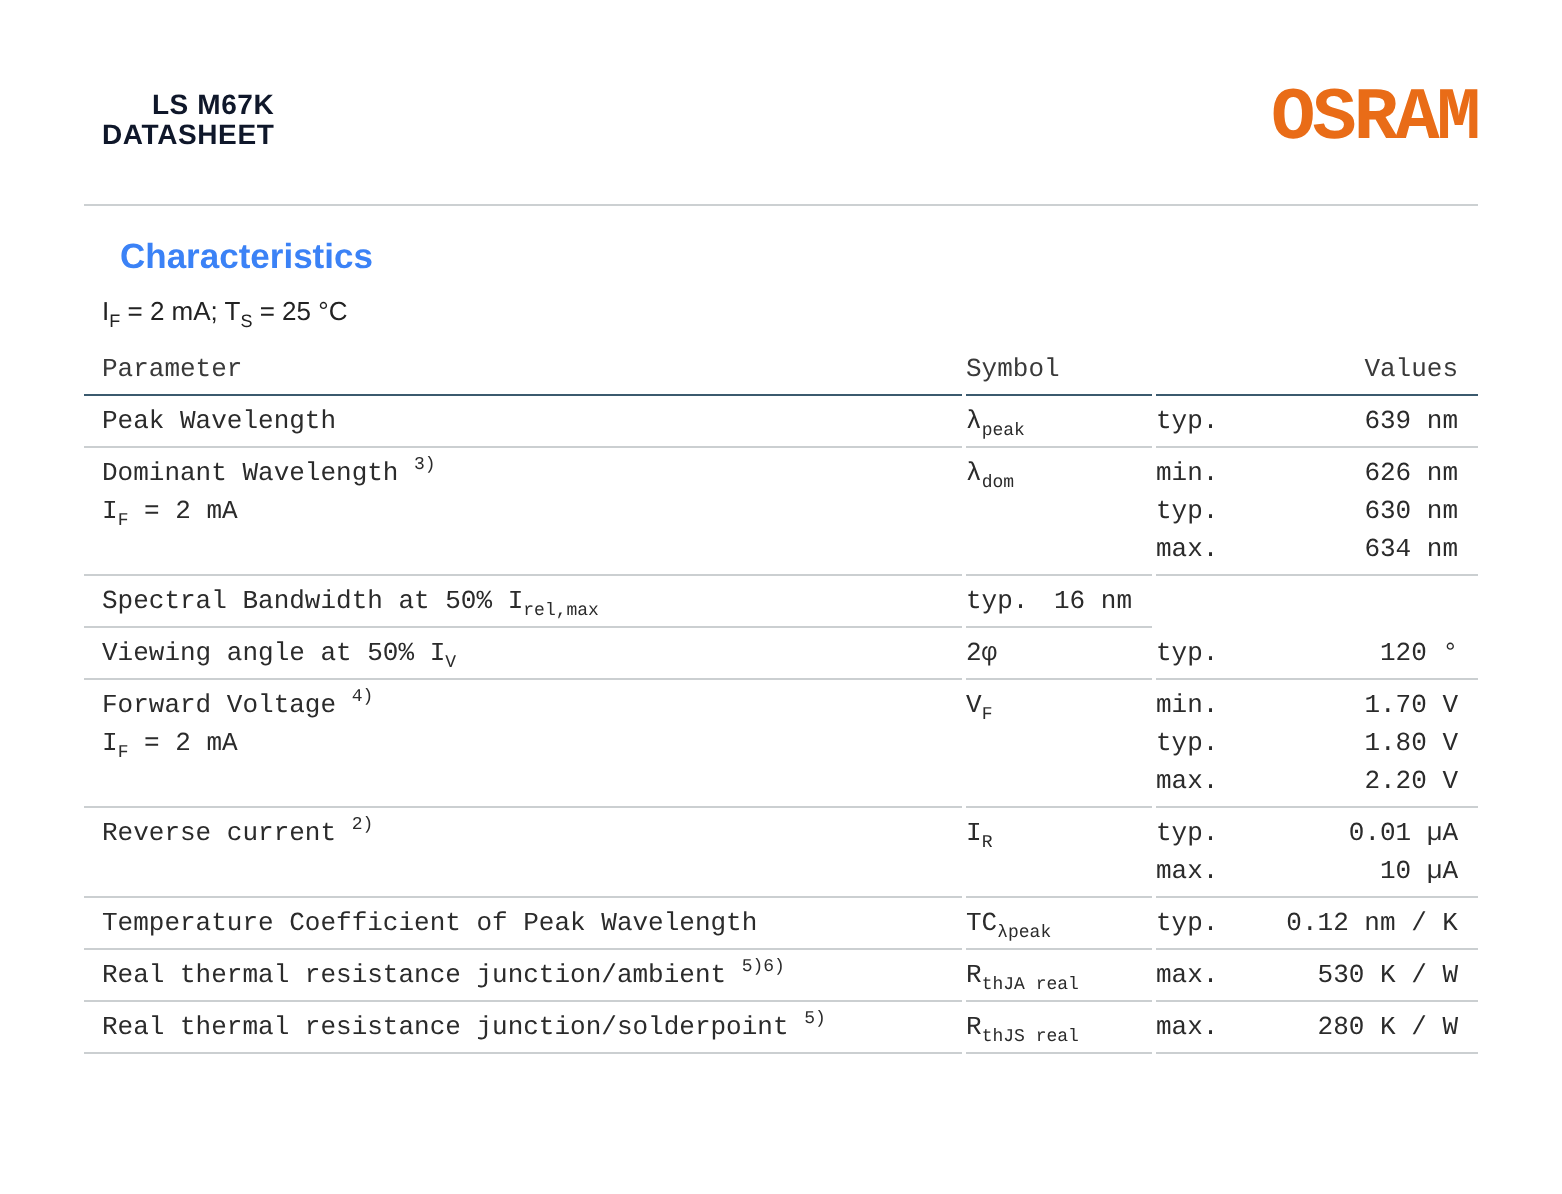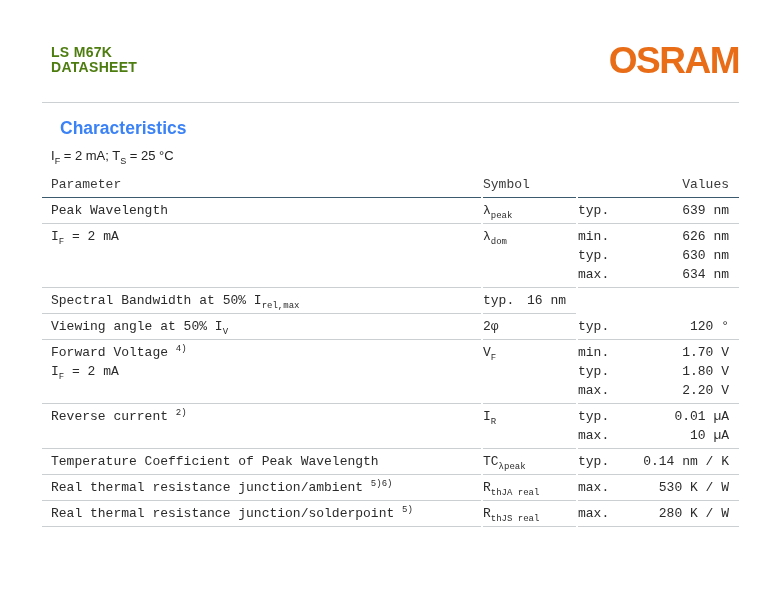--- a/index.html
+++ b/index.html
@@ -6,25 +6,25 @@
   .page {
     position:relative; width:781px; height:597px; background:#ffffff;
     font-family:"Liberation Sans", sans-serif; color:#2b2b2b; overflow:hidden;
   }
   .content { margin-left:42px; width:697px; }
 
   
   .doc-header { display:flex; justify-content:space-between; align-items:flex-start; padding-top:45px; }
   .product-block { padding-left:9px; }
   .product-name, .doc-type {
-    color:#4d7c0f; font-weight:bold; font-size:14px; line-height:15px; letter-spacing:0.3px;
+    color:#0f172a; font-weight:bold; font-size:14px; line-height:15px; letter-spacing:0.3px;text-align:right;
   }
   .brand {
     color:#e96c17; font-weight:bold; font-size:37px; line-height:31px;
-    letter-spacing:-1.5px; padding-right:0px;
+    letter-spacing:-1.5px; padding-right:0px;font-family:Liberation Mono, monospace;
   }
   .divider { border-top:1px solid #ccd0d2; margin-top:26px; }
 
   
   .section-title { margin:15px 0 0 18px; font-size:17.5px; font-weight:bold; color:#3b82f6; }
   .conditions { margin:7px 0 0 9px; font-size:13px; line-height:19px; color:#222; }
 
   
   .table { margin-top:7px; font-size:13px; line-height:19px;font-family:Liberation Mono, monospace; }
   .t-row { display:grid; grid-template-columns:439px 93px 1fr; column-gap:2px; }
@@ -73,20 +73,21 @@
             <div class="c-symbol"><span>λ</span><sub>peak</sub></div>
             <div class="c-entries">
               <div class="entry-line">
                 <span class="qual">typ.</span>
                 <span class="val">639 nm</span>
               </div>
             </div>
           </div>
           <div class="t-row">
             <div class="c-param">
+              <div><span>Dominant Wavelength </span><sup>3)</sup></div>
               <div><span>I</span><sub>F</sub><span> = 2 mA</span></div>
             </div>
             <div class="c-symbol"><span>λ</span><sub>dom</sub></div>
             <div class="c-entries">
               <div class="entry-line">
                 <span class="qual">min.</span>
                 <span class="val">626 nm</span>
               </div>
               <div class="entry-line">
                 <span class="qual">typ.</span>
@@ -159,21 +160,21 @@
             </div>
           </div>
           <div class="t-row">
             <div class="c-param">
               <div><span>Temperature Coefficient of Peak Wavelength</span></div>
             </div>
             <div class="c-symbol"><span>TC</span><sub>λpeak</sub></div>
             <div class="c-entries">
               <div class="entry-line">
                 <span class="qual">typ.</span>
-                <span class="val">0.14 nm / K</span>
+                <span class="val">0.12 nm / K</span>
               </div>
             </div>
           </div>
           <div class="t-row">
             <div class="c-param">
               <div><span>Real thermal resistance junction/ambient </span><sup>5)6)</sup></div>
             </div>
             <div class="c-symbol"><span>R</span><sub>thJA real</sub></div>
             <div class="c-entries">
               <div class="entry-line">

